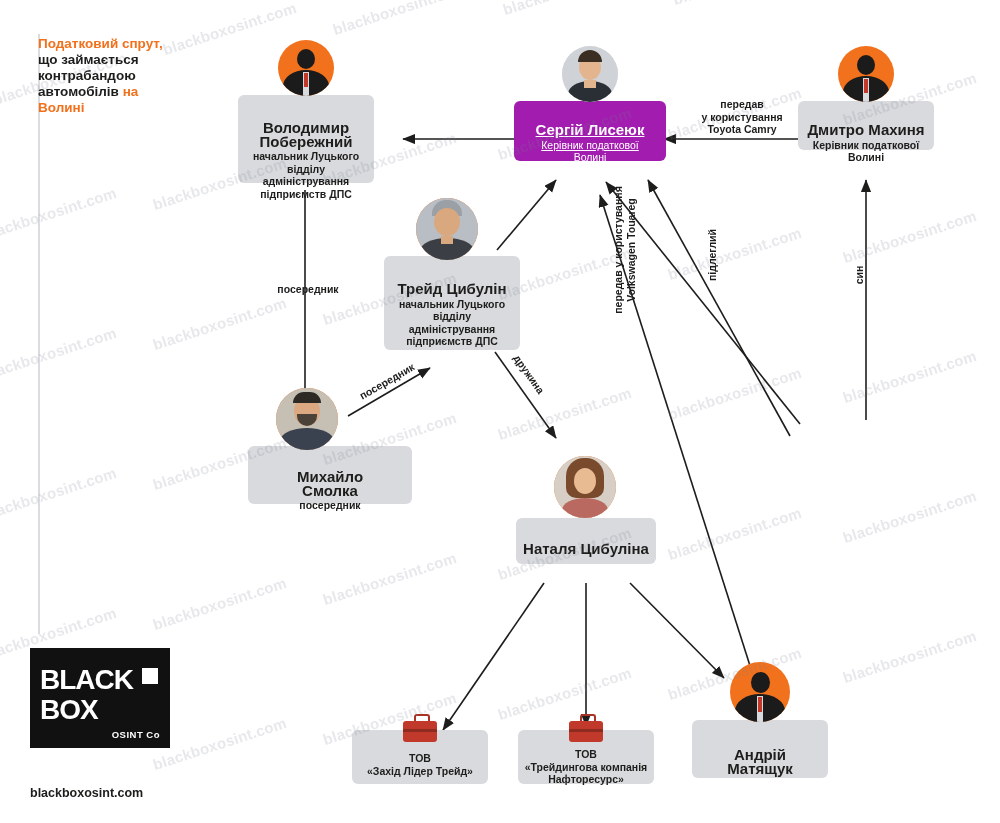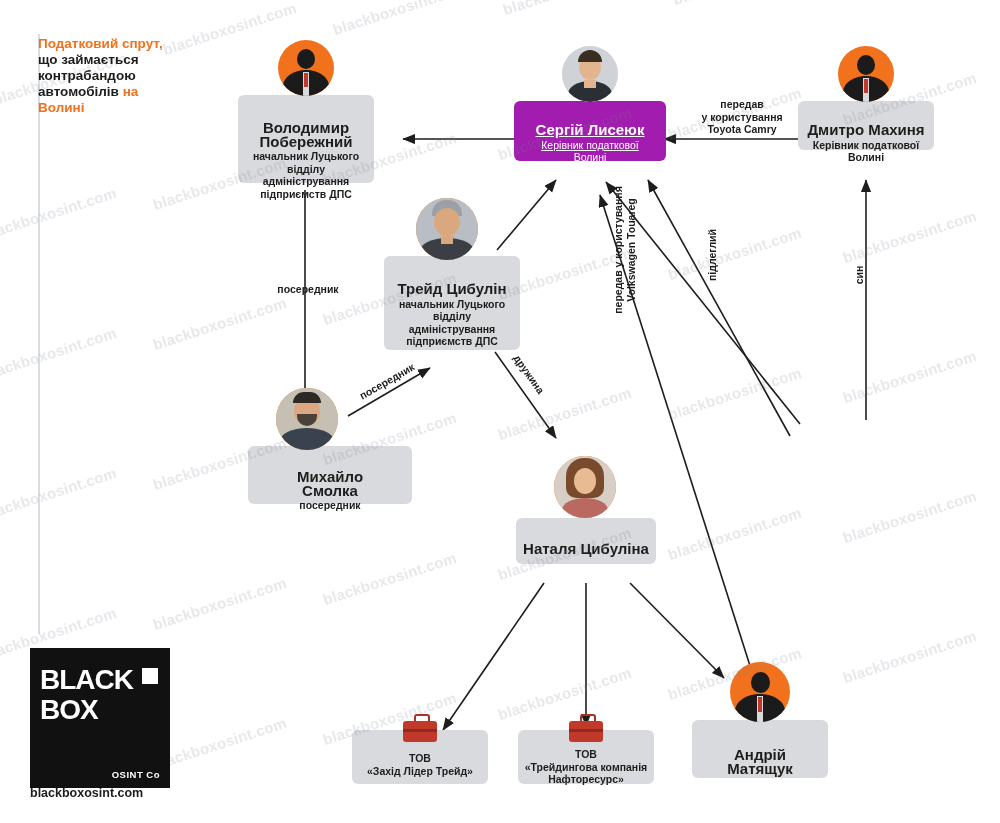--- a/index.html
+++ b/index.html
@@ -31,21 +31,21 @@
   .title{
     position:absolute;left:38px;top:36px;width:140px;z-index:6;
     font-size:13.5px;font-weight:700;line-height:16px;color:#1d1d1b;
   }
   .title .hl{color:#f2711c;}
 
   .vline{position:absolute;left:38px;top:34px;width:2px;height:600px;background:#d9dde2;z-index:1;}
 
   
   .logo{
-    position:absolute;left:30px;top:648px;width:140px;height:140px;background:#111111;z-index:6;
+    position:absolute;left:30px;top:648px;width:140px;height:100px;background:#111111;z-index:6;
   }
   .logo .l1{position:absolute;left:10px;top:16px;color:#fff;font-size:28px;font-weight:800;letter-spacing:-1px;}
   .logo .l2{position:absolute;left:10px;top:46px;color:#fff;font-size:28px;font-weight:800;letter-spacing:-1px;}
   .logo .sq{position:absolute;right:12px;top:20px;width:16px;height:16px;background:#fff;}
   .logo .osint{position:absolute;right:10px;bottom:8px;color:#fff;font-size:9.5px;font-weight:600;letter-spacing:.5px;}
   .site{position:absolute;left:30px;top:786px;font-size:12.5px;font-weight:700;color:#1d1d1b;z-index:6;}
 
   
   .node{position:absolute;z-index:4;}
   .card{

